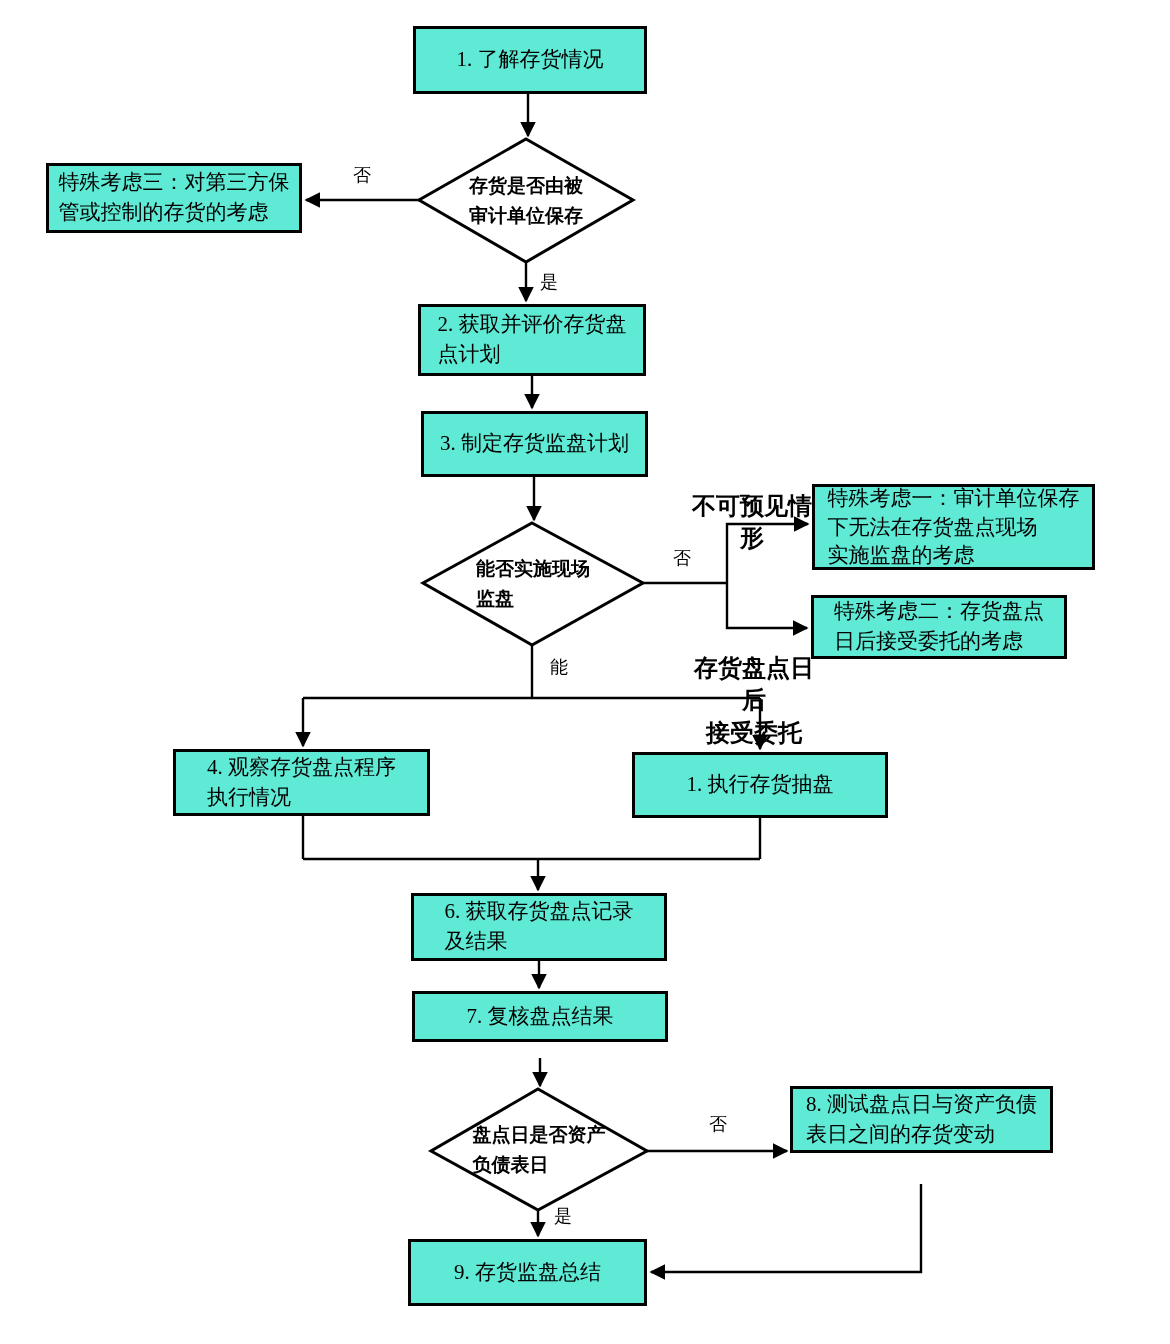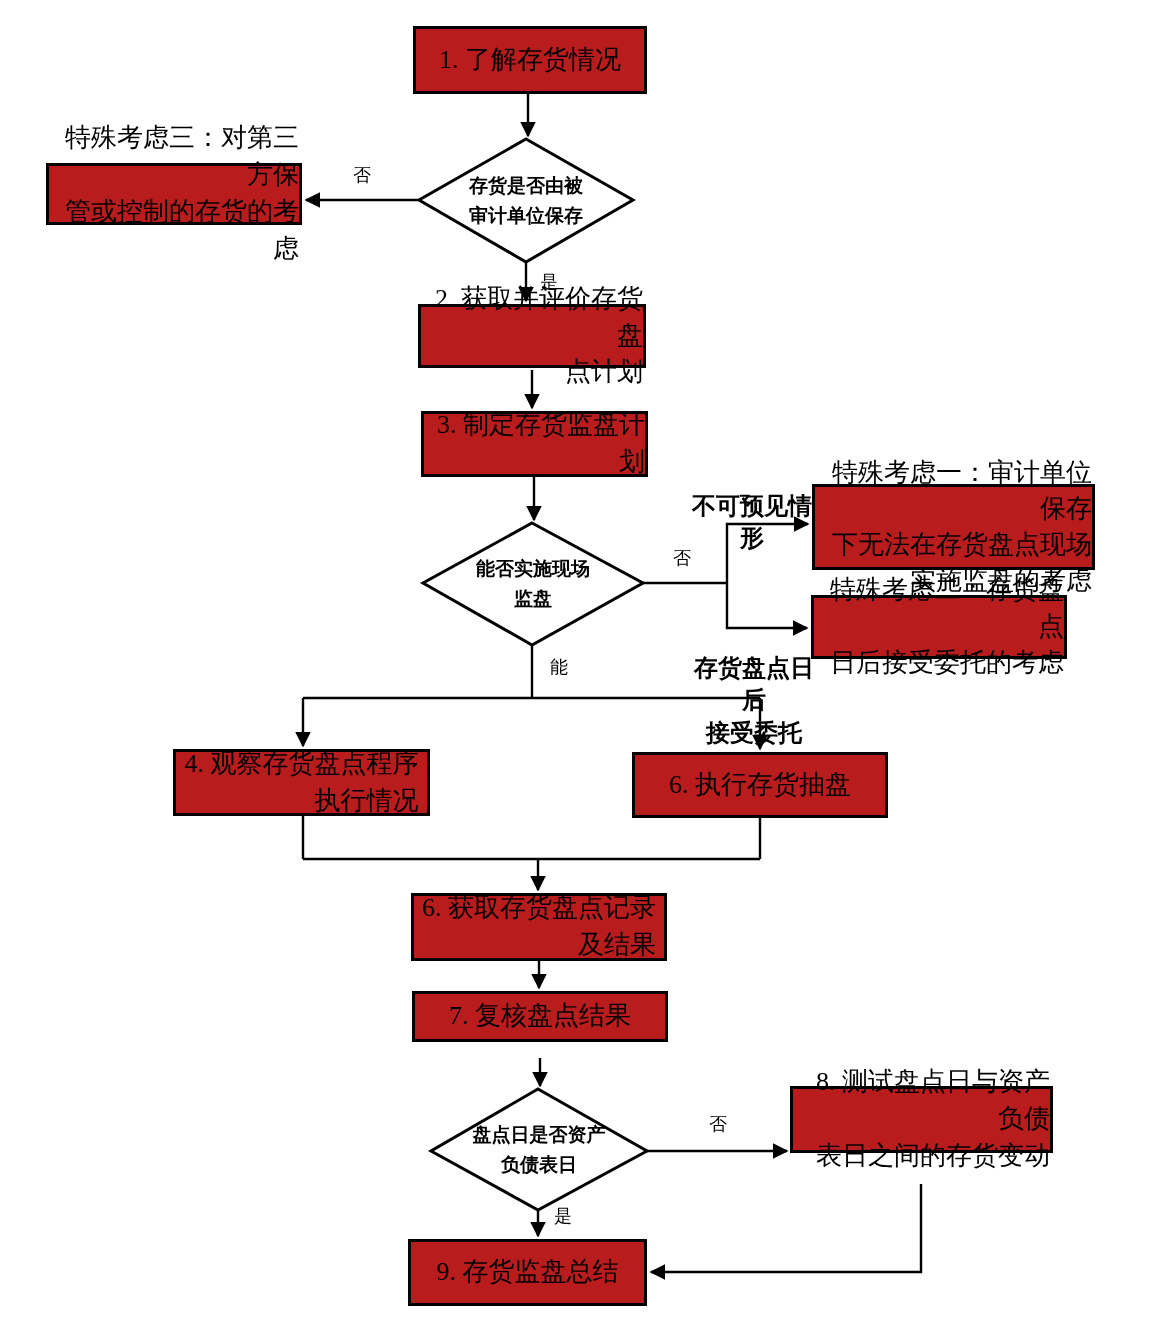--- a/index.html
+++ b/index.html
@@ -8,31 +8,31 @@
     width:1170px;height:1344px;
     background:#fff;
     font-family:"Liberation Serif","DejaVu Serif",serif;
     color:#000;
     overflow:hidden;
   }
   svg.connectors{position:absolute;left:0;top:0;width:1170px;height:1344px;}
   .node{
     position:absolute;
     border:3px solid #000;
-    background:#b91c1c;
+    background:#5eead4;
     box-sizing:border-box;
     display:flex;align-items:center;justify-content:center;
-    text-align:right;
+    text-align:left;
     white-space:pre-line;
-    font-size:26px;line-height:1.42;
+    font-size:21px;line-height:1.42;
   }
   .diamond-label{
     position:absolute;
     display:flex;align-items:center;justify-content:center;
-    text-align:center;
+    text-align:left;
     white-space:pre-line;
     font-weight:bold;
     font-size:19px;line-height:1.6;
   }
   .edge-label{
     position:absolute;
     font-size:18px;line-height:1.35;
     text-align:center;
     white-space:pre-line;
   }
@@ -74,39 +74,39 @@
     </g>
     <g stroke="#000" stroke-width="3" fill="#fff">
       <polygon points="526,139 633,200 526,262 419,200"></polygon>
       <polygon points="532,523 643,583 532,645 423,583"></polygon>
       <polygon points="538,1089 647,1151 538,1210 431,1151"></polygon>
     </g>
   </svg>
 
   <div class="node" style="left:413px;top:26px;width:234px;height:68px">1. 了解存货情况</div>
 
-  <div class="node" style="left:46px;top:163px;width:256px;height:62px">特殊考虑三：对第三方保
+  <div class="node" style="left:46px;top:163px;width:256px;height:70px">特殊考虑三：对第三方保
 管或控制的存货的考虑</div>
 
-  <div class="node" style="left:418px;top:304px;width:228px;height:64px">2. 获取并评价存货盘
+  <div class="node" style="left:418px;top:304px;width:228px;height:72px">2. 获取并评价存货盘
 点计划</div>
 
   <div class="node" style="left:421px;top:411px;width:227px;height:66px">3. 制定存货监盘计划</div>
 
   <div class="node" style="left:812px;top:484px;width:283px;height:86px;line-height:1.38">特殊考虑一：审计单位保存
 下无法在存货盘点现场
 实施监盘的考虑</div>
 
   <div class="node" style="left:811px;top:595px;width:256px;height:64px">特殊考虑二：存货盘点
 日后接受委托的考虑</div>
 
   <div class="node" style="left:173px;top:749px;width:257px;height:67px">4. 观察存货盘点程序
 执行情况</div>
 
-  <div class="node" style="left:632px;top:752px;width:256px;height:66px">6. 执行存货抽盘</div>
+  <div class="node" style="left:632px;top:752px;width:256px;height:66px">1. 执行存货抽盘</div>
 
   <div class="node" style="left:411px;top:893px;width:256px;height:68px">6. 获取存货盘点记录
 及结果</div>
 
   <div class="node" style="left:412px;top:991px;width:256px;height:51px">7. 复核盘点结果</div>
 
   <div class="node" style="left:790px;top:1086px;width:263px;height:67px">8. 测试盘点日与资产负债
 表日之间的存货变动</div>
 
   <div class="node" style="left:408px;top:1239px;width:239px;height:67px">9. 存货监盘总结</div>

